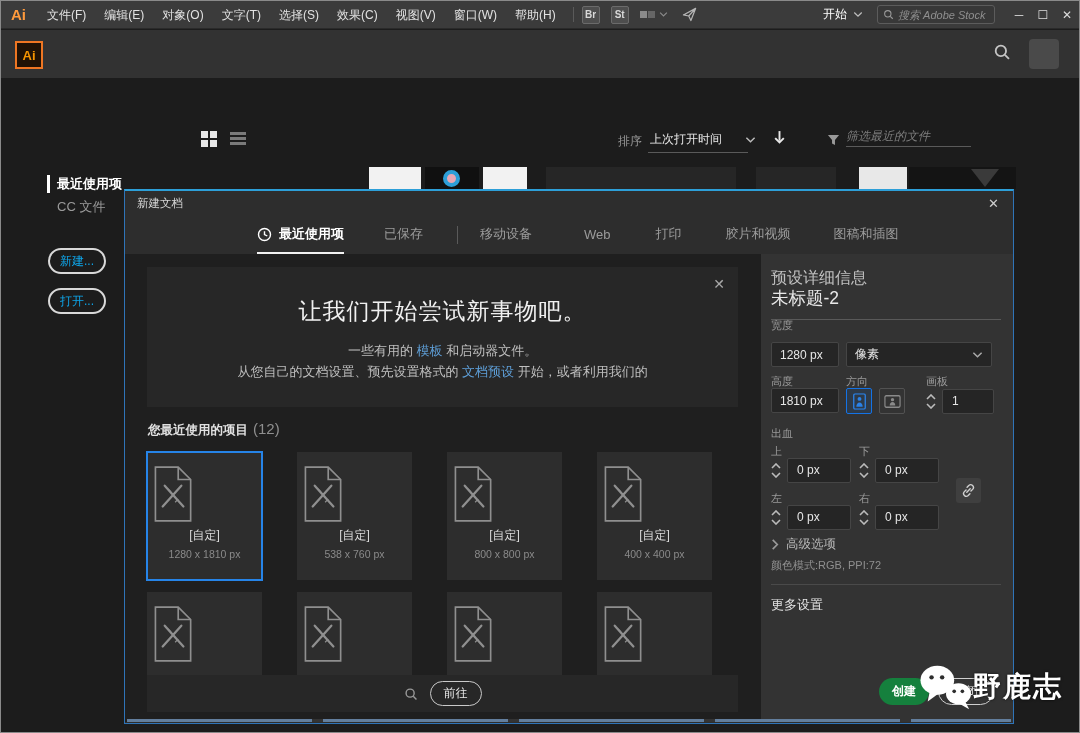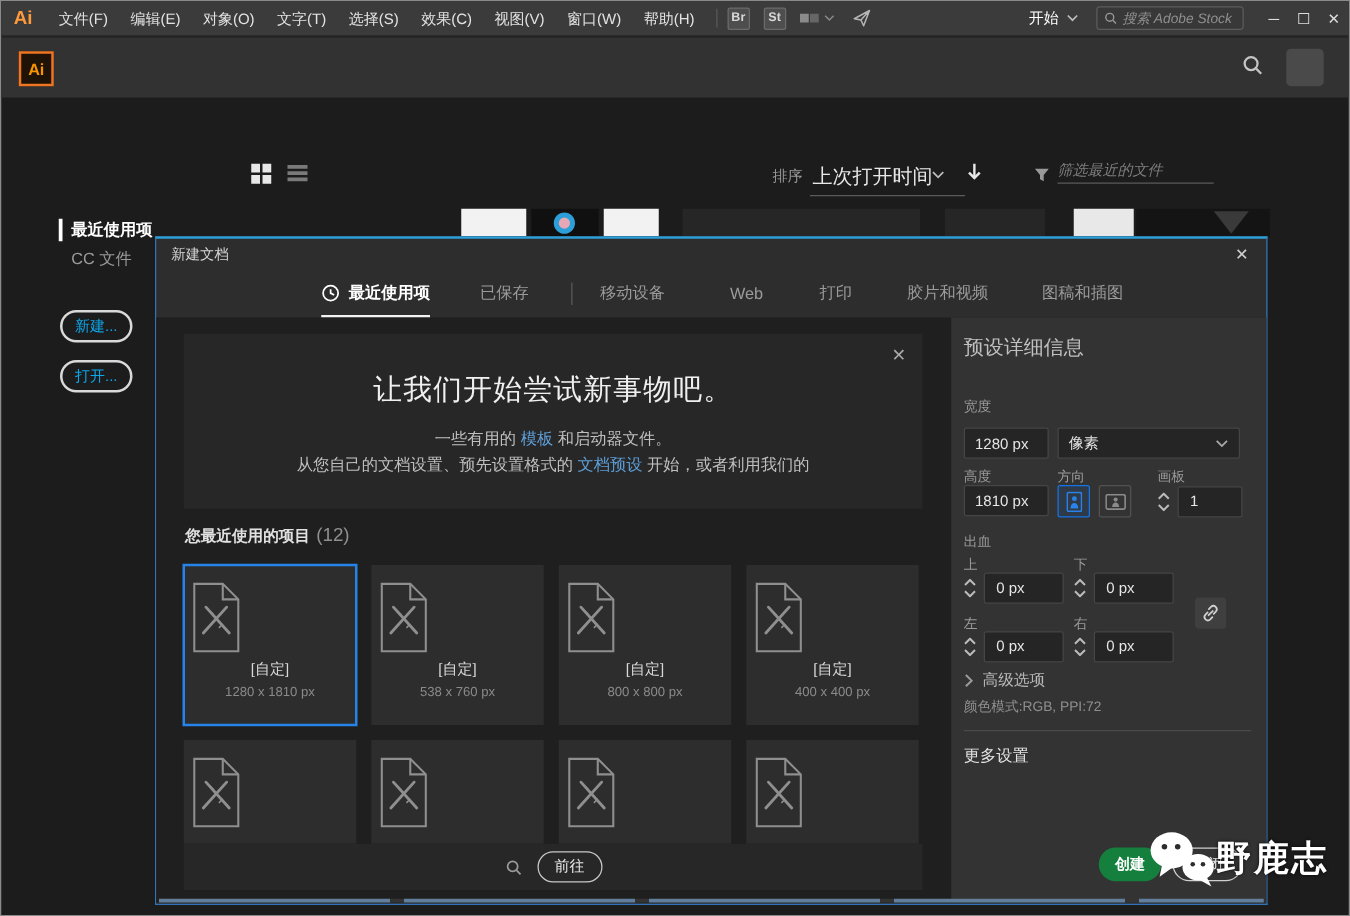--- a/index.html
+++ b/index.html
@@ -39,21 +39,21 @@
   
   .side-item { position:absolute; font-size:13px; color:#9a9a9a; }
   .side-item.active { color:#fff; font-weight:bold; border-left:3px solid #fff; padding-left:7px; }
   .pill { border:2px solid #d9d9d9; border-radius:13px; color:#0ea5e9; font-size:12px;
           display:flex; align-items:center; justify-content:center; background:transparent; }
   .viewicon { position:absolute; top:130px; cursor:pointer; }
   .grid-ic { display:grid; grid-template-columns:7px 7px; grid-gap:2px; }
   .grid-ic span { width:7px; height:7px; background:#e8e8e8; }
   .list-ic div { width:16px; height:2.5px; background:#7a7a7a; margin-bottom:2.5px; }
   .sort-lbl { color:#9a9a9a; font-size:12px; }
-  .sort-val { color:#e8e8e8; font-size:16px; border-bottom:1px solid #5a5a5a; padding:0 26px 4px 2px; }
+  .sort-val { color:#e8e8e8; font-size:12px; border-bottom:1px solid #5a5a5a; padding:0 26px 4px 2px; }
   #filter-input { background:transparent; border:none; border-bottom:1px solid #5a5a5a; outline:none;
                   width:125px; font-size:12px; font-style:italic; color:#999; padding-bottom:3px;
                   font-family:"Liberation Sans", sans-serif; }
   #filter-input::placeholder { color:#7d7d7d; font-style:italic; }
   .thumb { position:absolute; top:166px; height:22px; }
 
   
   #dialog { position:absolute; left:123px; top:188px; width:890px; height:535px; background:#2d2d2d;
             border:1px solid #2f74b8; border-top:2px solid #2d9fd8; }
   #dlg-title { position:absolute; top:0; left:0; width:100%; height:25px; display:flex; align-items:center; }
@@ -69,21 +69,21 @@
   #hero { position:absolute; left:22px; top:13px; width:591px; height:140px; background:#272727; text-align:center; }
   #hero .hx { position:absolute; right:13px; top:9px; color:#a9a9a9; font-size:14px; cursor:pointer; }
   #hero h1 { color:#f0f0f0; font-size:23px; font-weight:500; margin-top:29px; letter-spacing:1px; }
   #hero p { color:#bfbfbf; font-size:13px; margin-top:13px; line-height:21px; }
   #hero p:last-child { margin-top:0; }
   a.lnk { color:#5e9fd8; text-decoration:none; }
 
   #recent-lbl { position:absolute; left:23px; top:166px; font-size:12.5px; color:#e0e0e0; font-weight:bold; }
   #recent-cnt { color:#8f8f8f; font-weight:normal; font-size:15px; margin-left:5px; }
 
-  .card { position:absolute; width:138px; background:#2d2d2d; text-align:center; cursor:pointer; }
+  .card { position:absolute; width:115px; background:#2d2d2d; text-align:center; cursor:pointer; }
   .row1 { top:198px; height:128px; }
   .row2 { top:338px; height:83px; overflow:hidden; }
   .card.selected { outline:2px solid #2684e8; outline-offset:-1px; }
   .card svg.doc { margin-top:13px; }
   .card-name { color:#d9d9d9; font-size:12px; margin-top:4px; }
   .card-size { color:#8a8a8a; font-size:10.5px; margin-top:4px; }
 
   #stockbar { position:absolute; left:22px; top:421px; width:591px; height:37px; background:#272727;
               display:flex; align-items:center; justify-content:center; gap:12px; }
   #stockbar input { background:transparent; border:none; border-bottom:1px solid #555; outline:none; width:238px;
@@ -393,20 +393,21 @@
 
       <div id="stockbar">
         <svg width="14" height="14" viewBox="0 0 16 16" style="color:#9a9a9a">
             <use href="#i-search"></use>
           </svg>
         <button class="go-btn">前往</button>
       </div>
 
       <div id="panel">
         <div class="p-hdr">预设详细信息</div>
+        <div id="doc-name">未标题-2</div>
 
         <span class="p-lbl" style="left:10px; top:64px;">宽度</span>
         <div class="field" style="left:10px; top:88px; width:68px;">1280 px</div>
         <div class="field select" style="left:85px; top:88px; width:146px;">
           <span>像素</span>
           <svg width="11" height="8" viewBox="0 0 12 8" style="color:#aaa">
               <use href="#i-chev"></use>
             </svg>
         </div>
 

